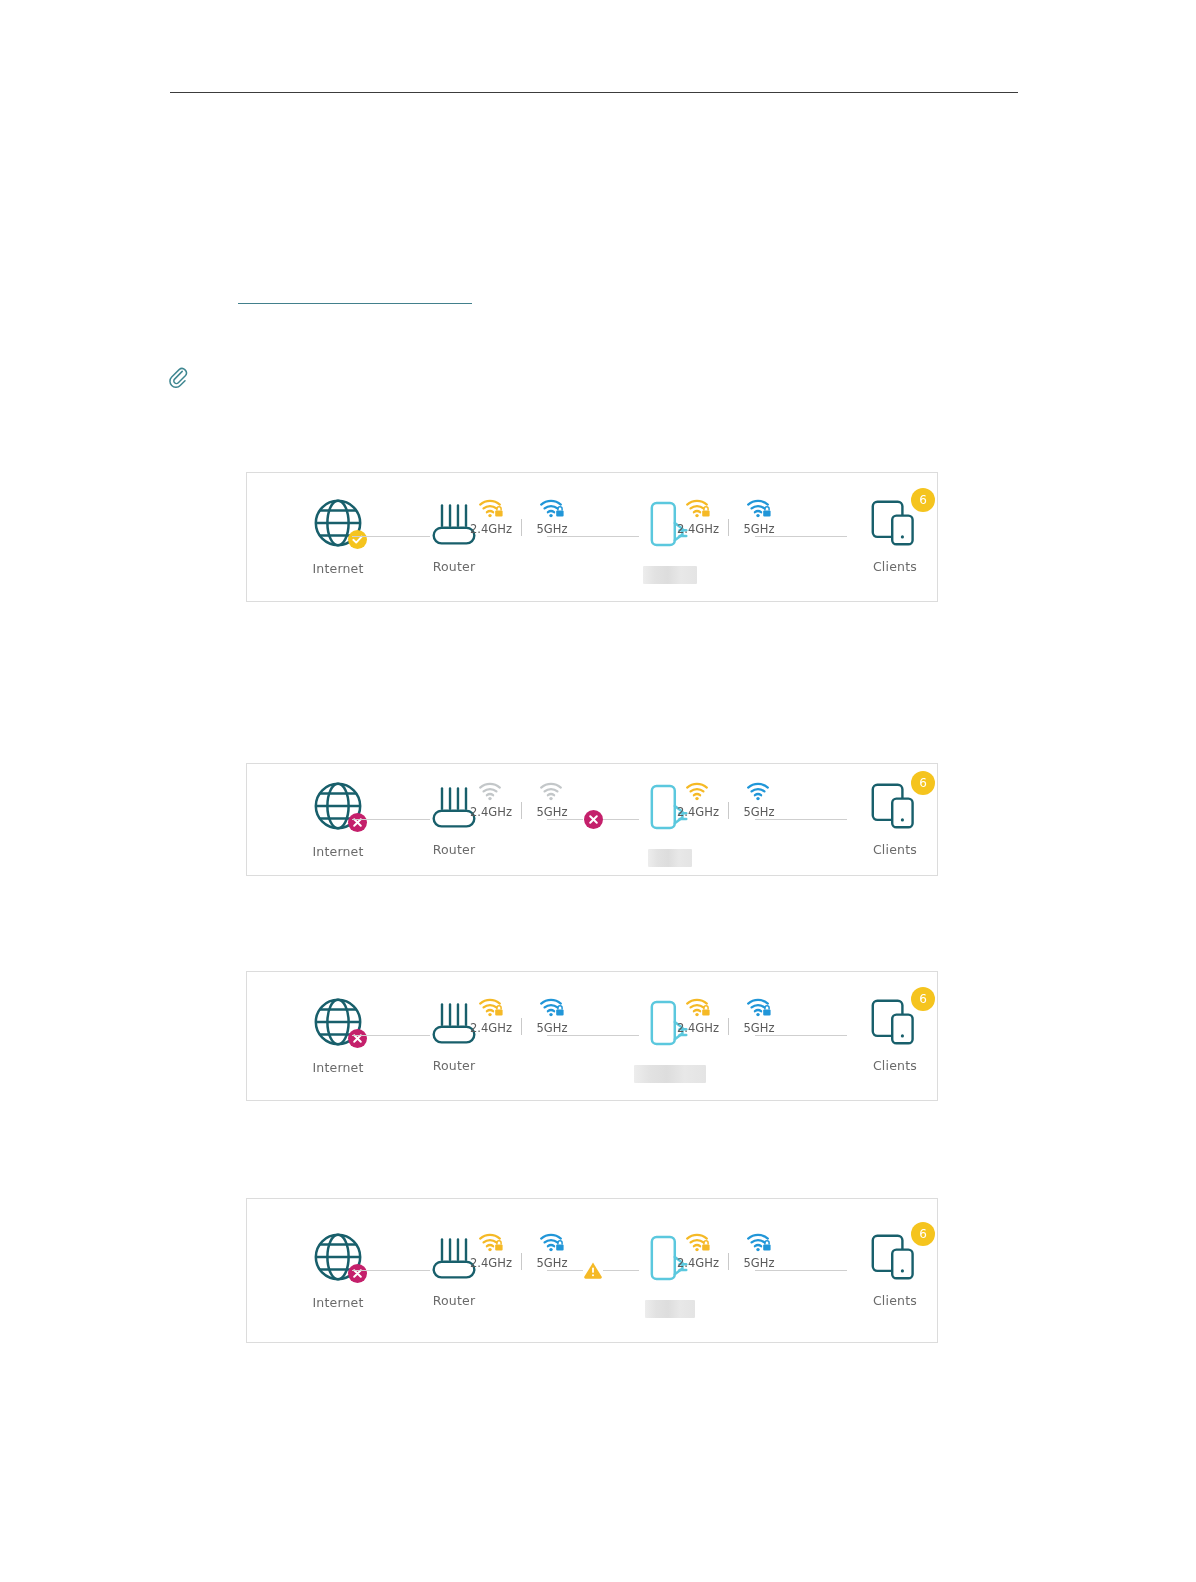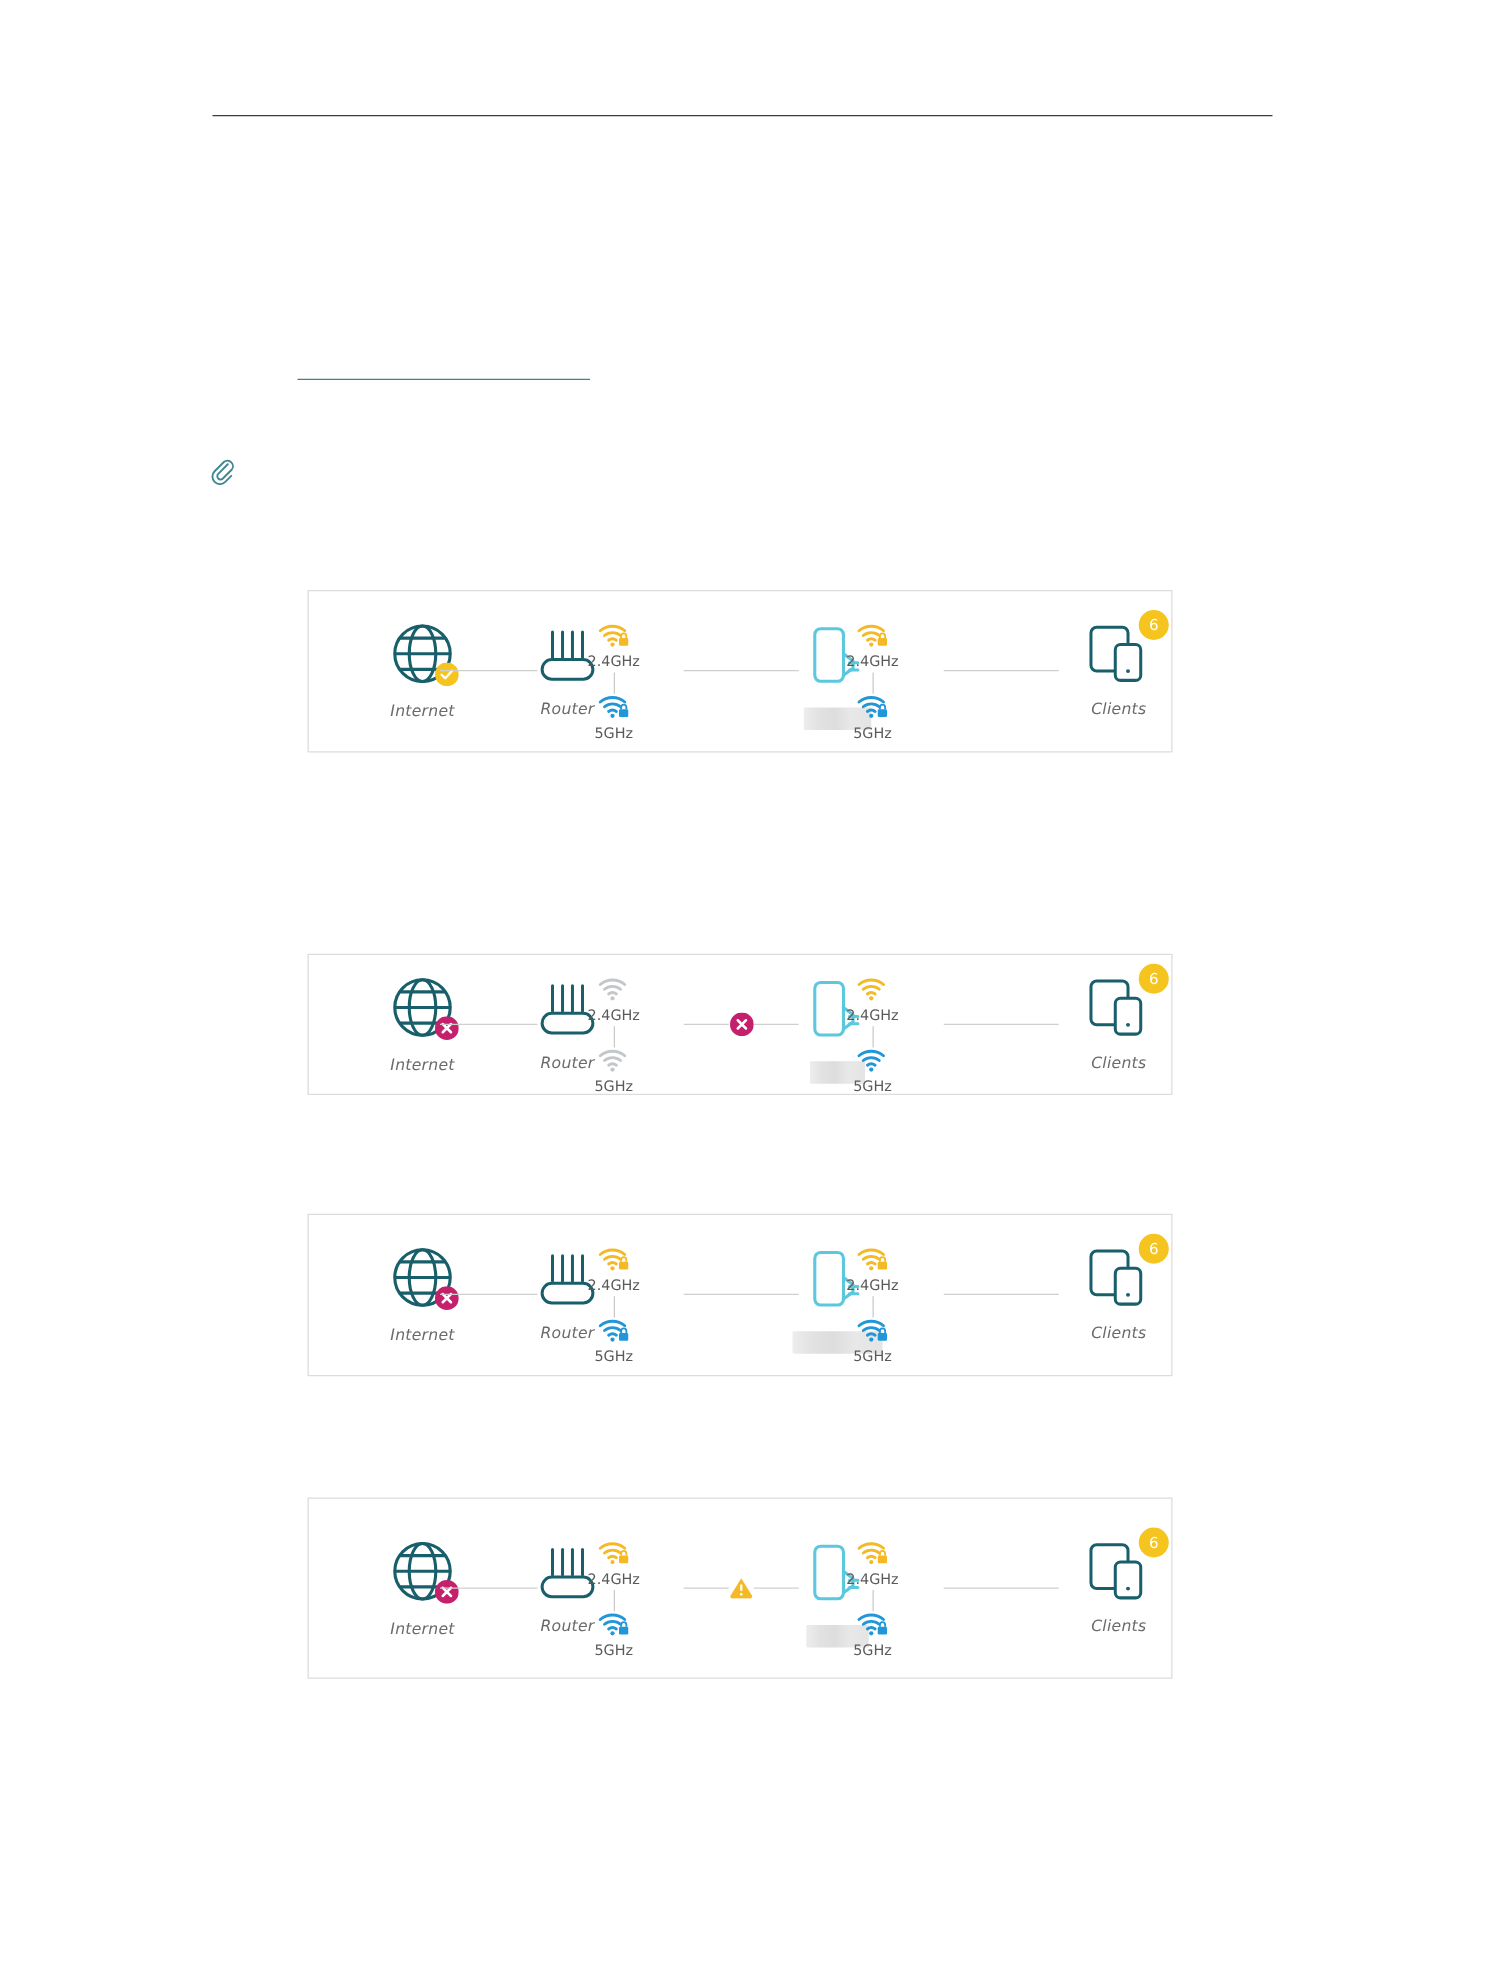--- a/index.html
+++ b/index.html
@@ -66,21 +66,20 @@
     display: block;
     margin: 0 auto;
   }
   .node-label {
     display: block;
     margin-top: 7px;
     font-size: 12.5px;
     color: #6a6a6a;
     letter-spacing: 0.2px;
     white-space: nowrap;
-    font-style: italic;
   }
 
   
   .status-badge {
     position: absolute;
     right: -2px; bottom: 1px;
     width: 19px; height: 19px;
     border-radius: 50%;
     display: flex;
     align-items: center;
@@ -115,22 +114,21 @@
   .link-line {
     position: absolute;
     height: 0;
     border-top: 1px solid #cfcfcf;
   }
 
   
   .wifi-group {
     position: absolute;
     display: flex;
-    align-items: center;
-    flex-direction: column;
+    align-items: flex-end;
   }
   .wifi-band {
     display: flex;
     flex-direction: column;
     align-items: center;
     width: 52px;
   }
   .wifi-icon-wrap {
     position: relative;
     width: 26px; height: 20px;

